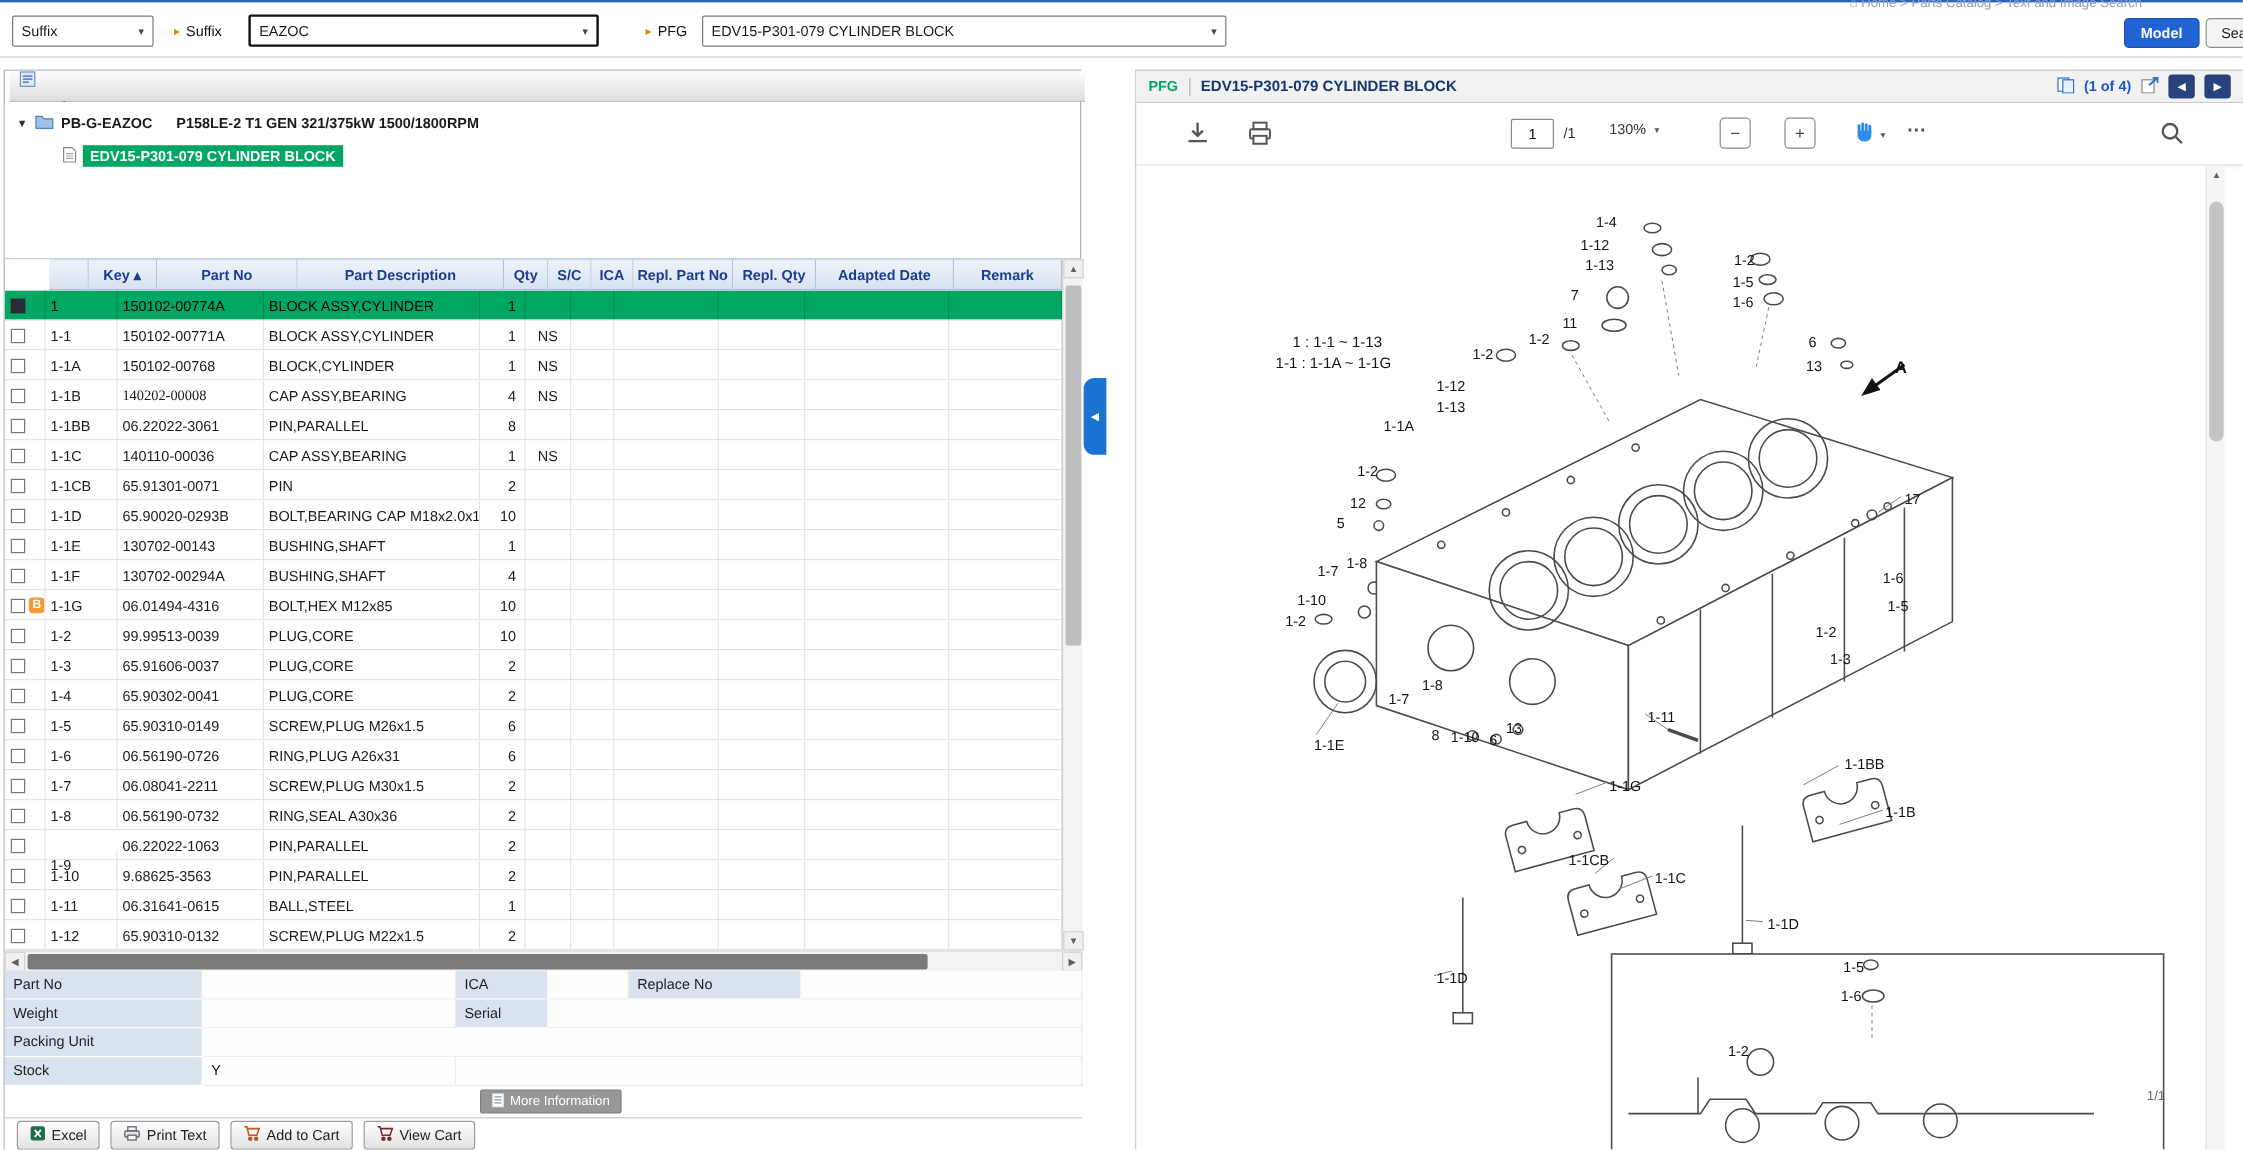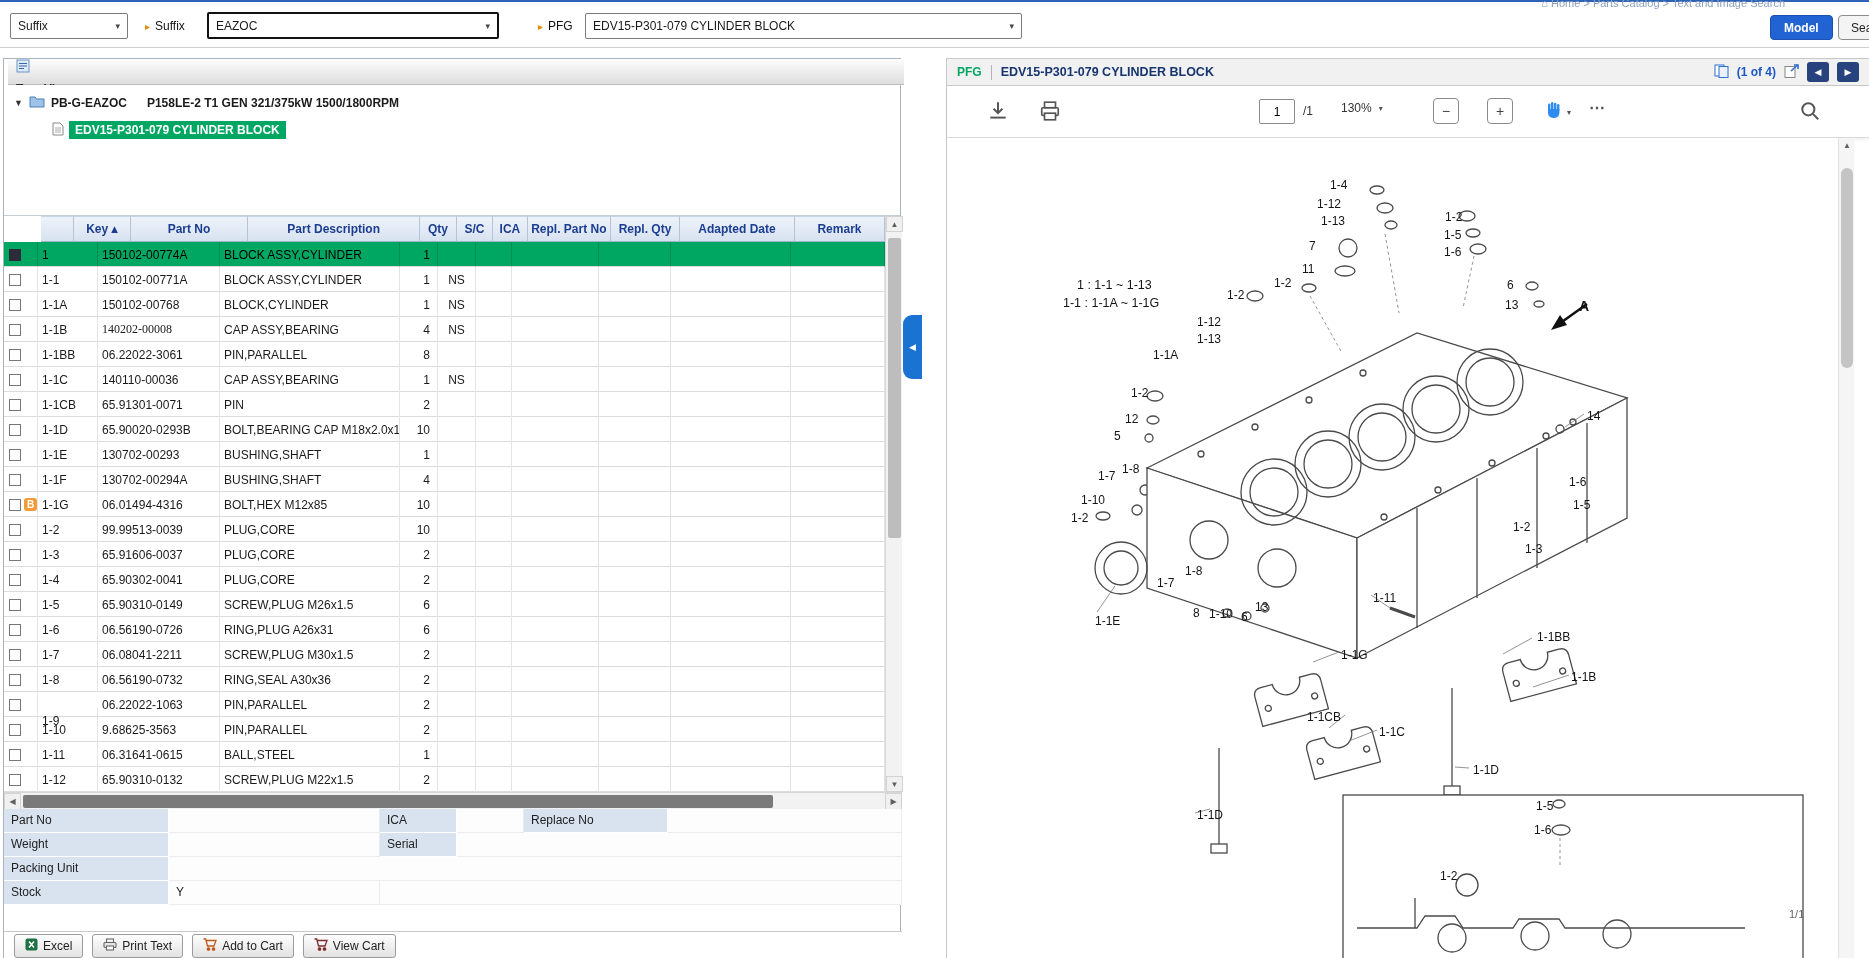--- a/index.html
+++ b/index.html
@@ -317,21 +317,21 @@
         <div class="cell" style="width: 87px;"></div>
         <div class="cell" style="width: 72px;"></div>
         <div class="cell" style="width: 120px;"></div>
         <div class="cell" style="width: 94px;"></div>
       </div>
       <div class="trow">
         <div class="cell cbcell" style="width: 34px;">
           <span class="cb"></span>
         </div>
         <div class="cell" style="width: 60px;">1-1E</div>
-        <div class="cell" style="width: 122px;">130702-00293</div>
+        <div class="cell" style="width: 122px;">130702-00143</div>
         <div class="cell" style="width: 180px;">BUSHING,SHAFT</div>
         <div class="cell qty" style="width: 38px;">1</div>
         <div class="cell center" style="width: 38px;"></div>
         <div class="cell" style="width: 36px;"></div>
         <div class="cell" style="width: 87px;"></div>
         <div class="cell" style="width: 72px;"></div>
         <div class="cell" style="width: 120px;"></div>
         <div class="cell" style="width: 94px;"></div>
       </div>
       <div class="trow">
@@ -557,20 +557,33 @@
     <div class="dv" style="grid-column:span 3;"></div>
 
     <div class="dl">Packing Unit</div>
     <div class="dv" style="grid-column:span 5;"></div>
 
     <div class="dl">Stock</div>
     <div class="dv">Y</div>
     <div class="dv" style="grid-column:span 4;"></div>
   </div>
 
+  <div class="mi-row">
+    <button class="moreinfo">
+      <span>
+        <svg width="10" height="12" viewBox="0 0 10 12">
+            <rect x="0.5" y="0.5" width="9" height="11" fill="#fff" stroke="#ddd"></rect>
+            <line x1="2" y1="3" x2="8" y2="3" stroke="#89a"></line>
+            <line x1="2" y1="5.5" x2="8" y2="5.5" stroke="#89a"></line>
+            <line x1="2" y1="8" x2="8" y2="8" stroke="#89a"></line>
+          </svg>
+      </span>
+      <span>More Information</span>
+    </button>
+  </div>
 
   <div class="actionbar">
     <button class="abtn">
       <span><svg width="13" height="13" viewBox="0 0 13 13">
             <rect x="0.5" y="0.5" width="12" height="12" rx="2" fill="#1e7145"></rect>
             <path d="M4,3.5 l5,6 M9,3.5 l-5,6" stroke="#fff" stroke-width="1.5"></path>
           </svg></span>
       <span>Excel</span>
     </button>
     <button class="abtn">
@@ -808,21 +821,21 @@
       <span class="callout" style="left: 280px; top: 150px;">1-2</span>
       <span class="callout" style="left: 560px; top: 140px;">6</span>
       <span class="callout" style="left: 558px; top: 160px;">13</span>
       <span class="callout big" style="left: 632px; top: 160px;">A</span>
       <span class="callout" style="left: 250px; top: 177px;">1-12</span>
       <span class="callout" style="left: 250px; top: 194px;">1-13</span>
       <span class="callout" style="left: 206px; top: 210px;">1-1A</span>
       <span class="callout" style="left: 184px; top: 248px;">1-2</span>
       <span class="callout" style="left: 178px; top: 274px;">12</span>
       <span class="callout" style="left: 167px; top: 291px;">5</span>
-      <span class="callout" style="left: 640px; top: 271px;">14</span>
+      <span class="callout" style="left: 640px; top: 271px;">17</span>
       <span class="callout" style="left: 175px; top: 324px;">1-8</span>
       <span class="callout" style="left: 151px; top: 331px;">1-7</span>
       <span class="callout" style="left: 134px; top: 355px;">1-10</span>
       <span class="callout" style="left: 124px; top: 373px;">1-2</span>
       <span class="callout" style="left: 622px; top: 337px;">1-6</span>
       <span class="callout" style="left: 626px; top: 360px;">1-5</span>
       <span class="callout" style="left: 566px; top: 382px;">1-2</span>
       <span class="callout" style="left: 578px; top: 404px;">1-3</span>
       <span class="callout" style="left: 238px; top: 426px;">1-8</span>
       <span class="callout" style="left: 210px; top: 438px;">1-7</span>

